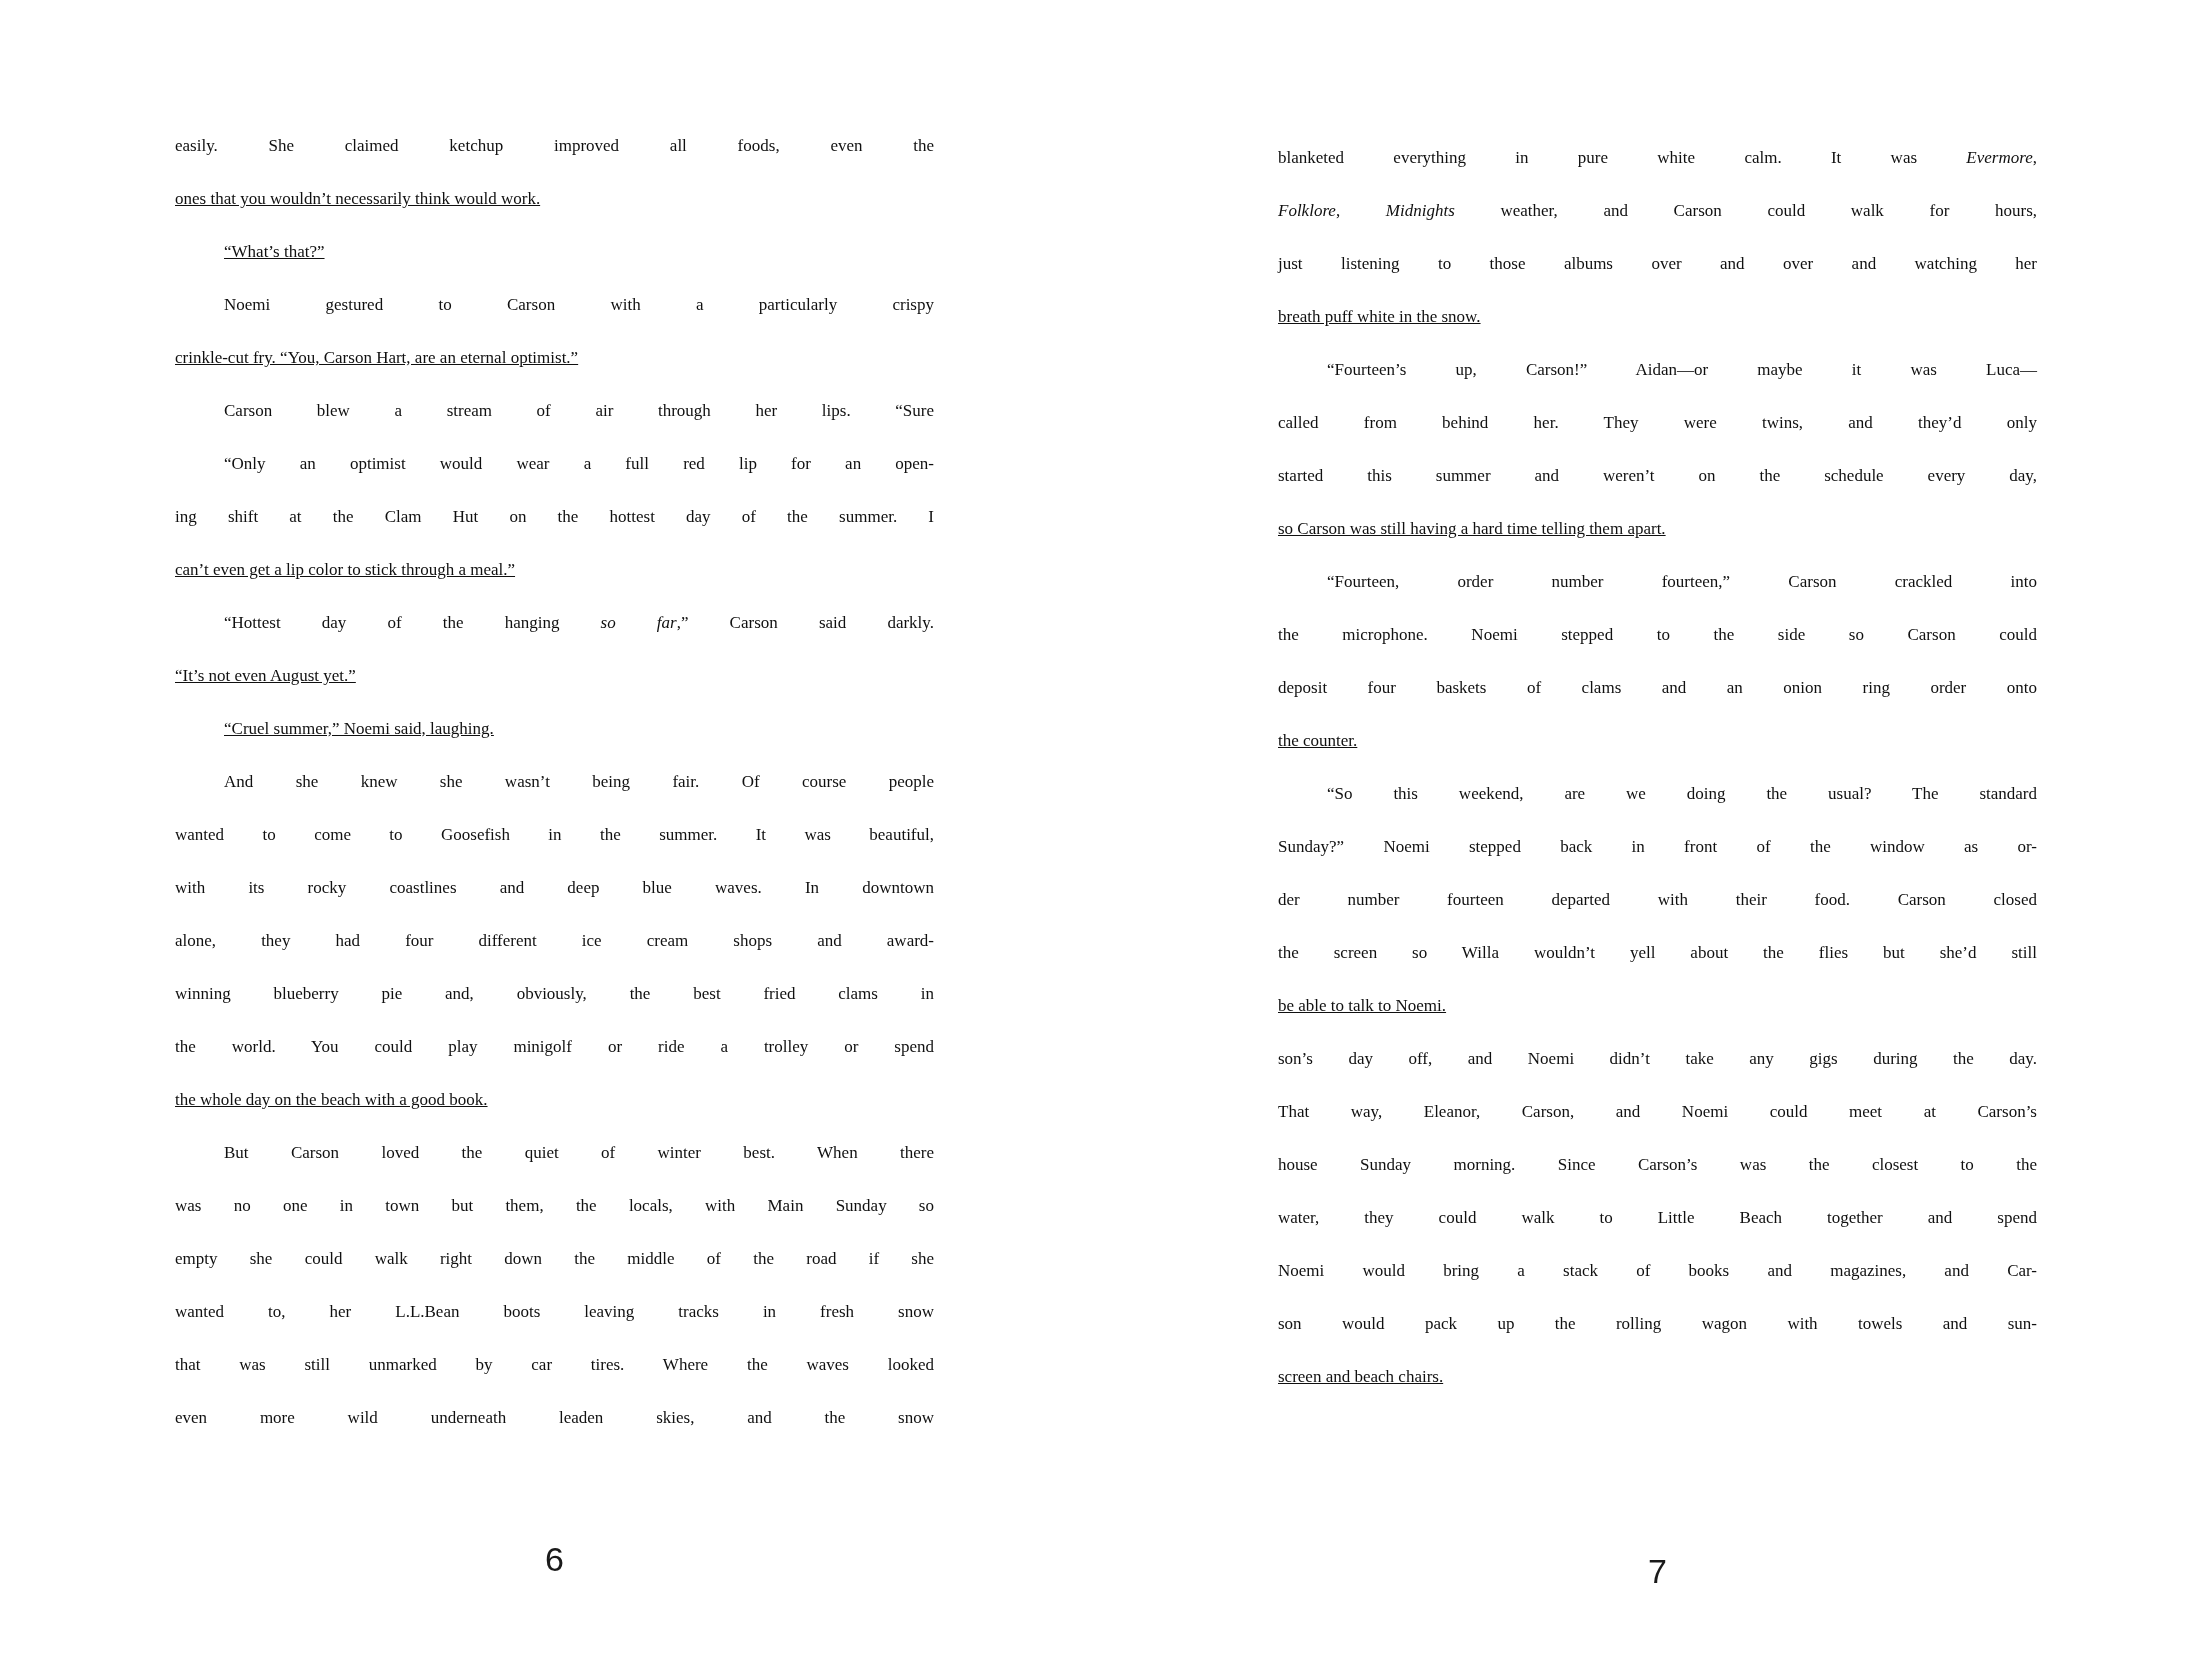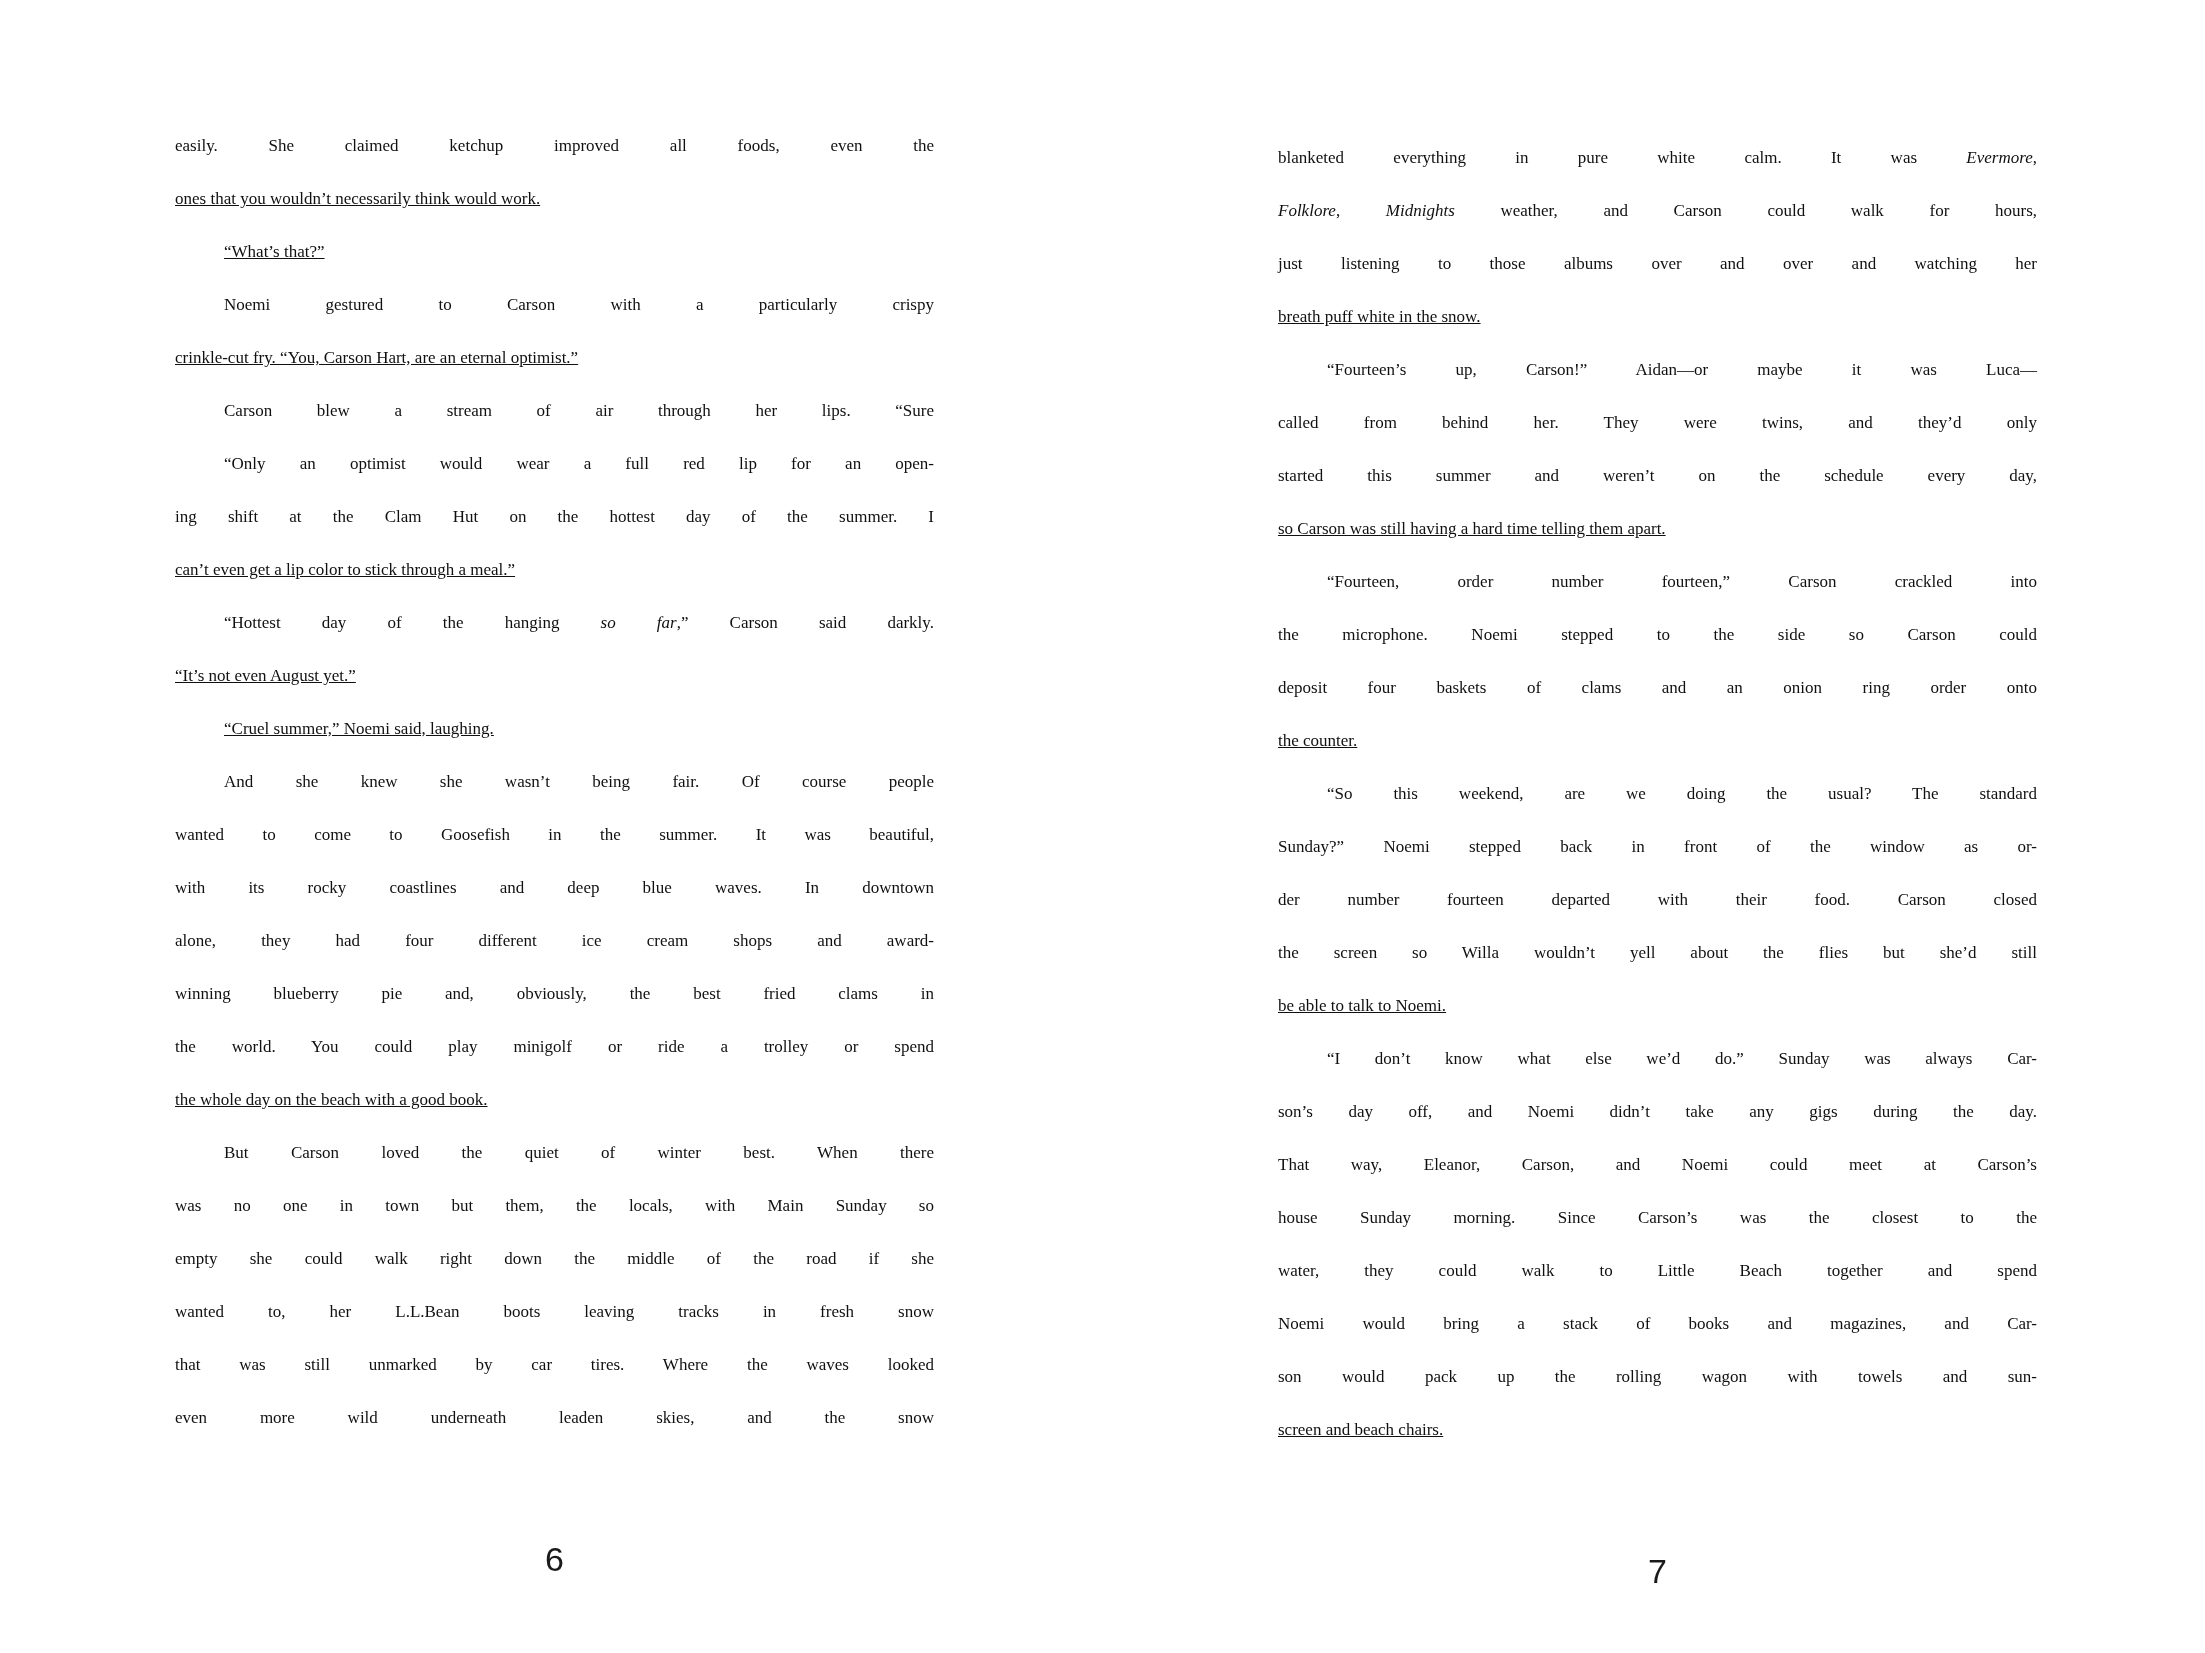--- a/index.html
+++ b/index.html
@@ -113,21 +113,20 @@
         <div class="line end"><span>so Carson was still having a hard time telling them apart.</span></div>
         <div class="line ind"><span>“Fourteen, order number fourteen,” Carson crackled into</span></div>
         <div class="line"><span>the microphone. Noemi stepped to the side so Carson could</span></div>
         <div class="line"><span>deposit four baskets of clams and an onion ring order onto</span></div>
         <div class="line end"><span>the counter.</span></div>
         <div class="line ind"><span>“So this weekend, are we doing the usual? The standard</span></div>
         <div class="line"><span>Sunday?” Noemi stepped back in front of the window as or-</span></div>
         <div class="line"><span>der number fourteen departed with their food. Carson closed</span></div>
         <div class="line"><span>the screen so Willa wouldn’t yell about the flies but she’d still</span></div>
         <div class="line end"><span>be able to talk to Noemi.</span></div>
-        <div class="line ind"><span>“I don’t know what else we’d do.” Sunday was always Car-</span></div>
         <div class="line"><span>son’s day off, and Noemi didn’t take any gigs during the day.</span></div>
         <div class="line"><span>That way, Eleanor, Carson, and Noemi could meet at Carson’s</span></div>
         <div class="line"><span>house Sunday morning. Since Carson’s was the closest to the</span></div>
         <div class="line"><span>water, they could walk to Little Beach together and spend</span></div>
         <div class="line"><span>Noemi would bring a stack of books and magazines, and Car-</span></div>
         <div class="line"><span>son would pack up the rolling wagon with towels and sun-</span></div>
         <div class="line end"><span>screen and beach chairs.</span></div>
       </div>
     <div class="folio">7</div>
   </div>

